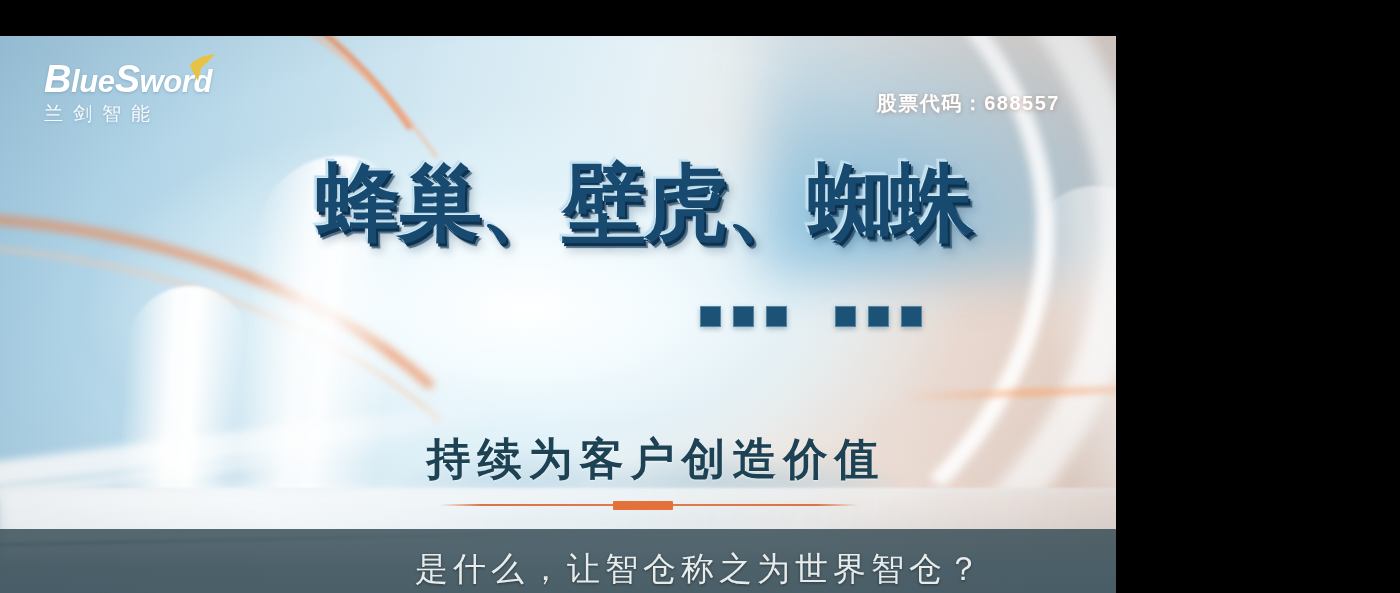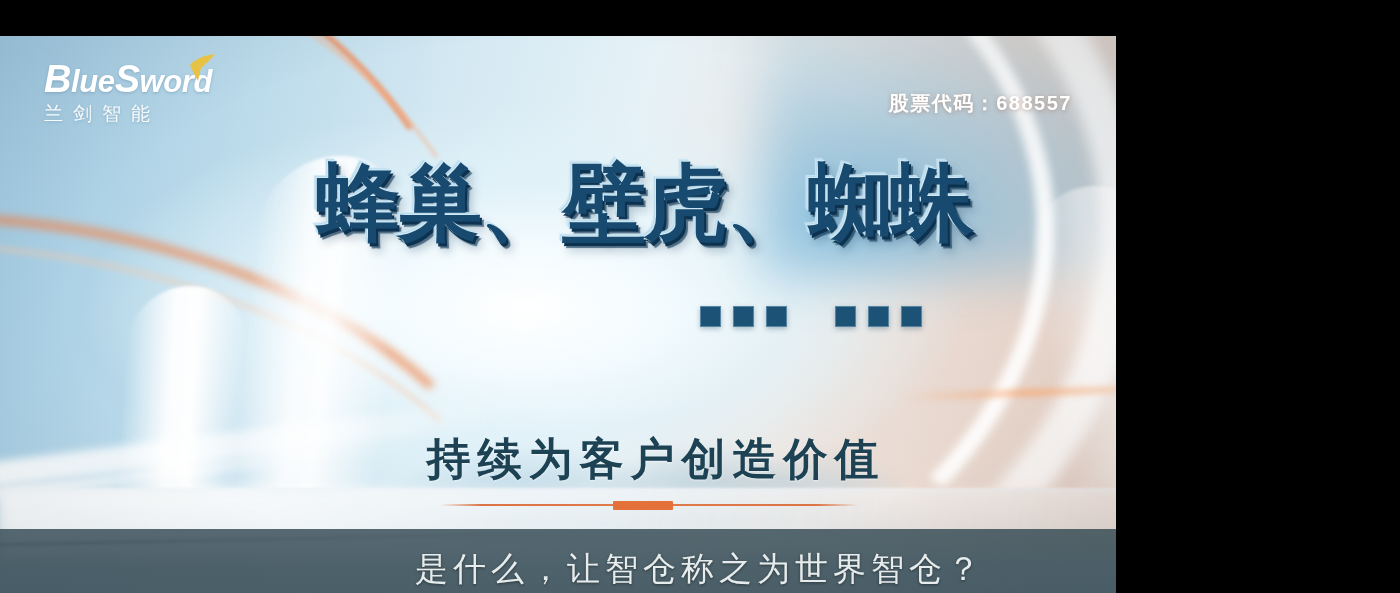--- a/index.html
+++ b/index.html
@@ -162,21 +162,21 @@
   .logo-cn{
     margin-top:6px;
     font-size:19px;font-weight:400;color:rgba(255,255,255,.93);
     letter-spacing:10px;line-height:1;
     text-shadow:0 1px 3px rgba(90,130,160,.4);
   }
   .logo-mark{position:absolute;left:142px;top:-8px;width:32px;height:30px;}
 
   
   .stock{
-    position:absolute;right:44px;top:54px;
+    position:absolute;right:56px;top:54px;
     font-size:20px;font-weight:700;color:#ffffff;
     letter-spacing:1.5px;white-space:nowrap;
     text-shadow:0 1px 4px rgba(150,90,60,.45);
   }
 
   
   .headline{
     position:absolute;left:0;top:125px;width:1400px;
     text-align:center;
     font-family:"DejaVu Sans","Liberation Sans",sans-serif;

